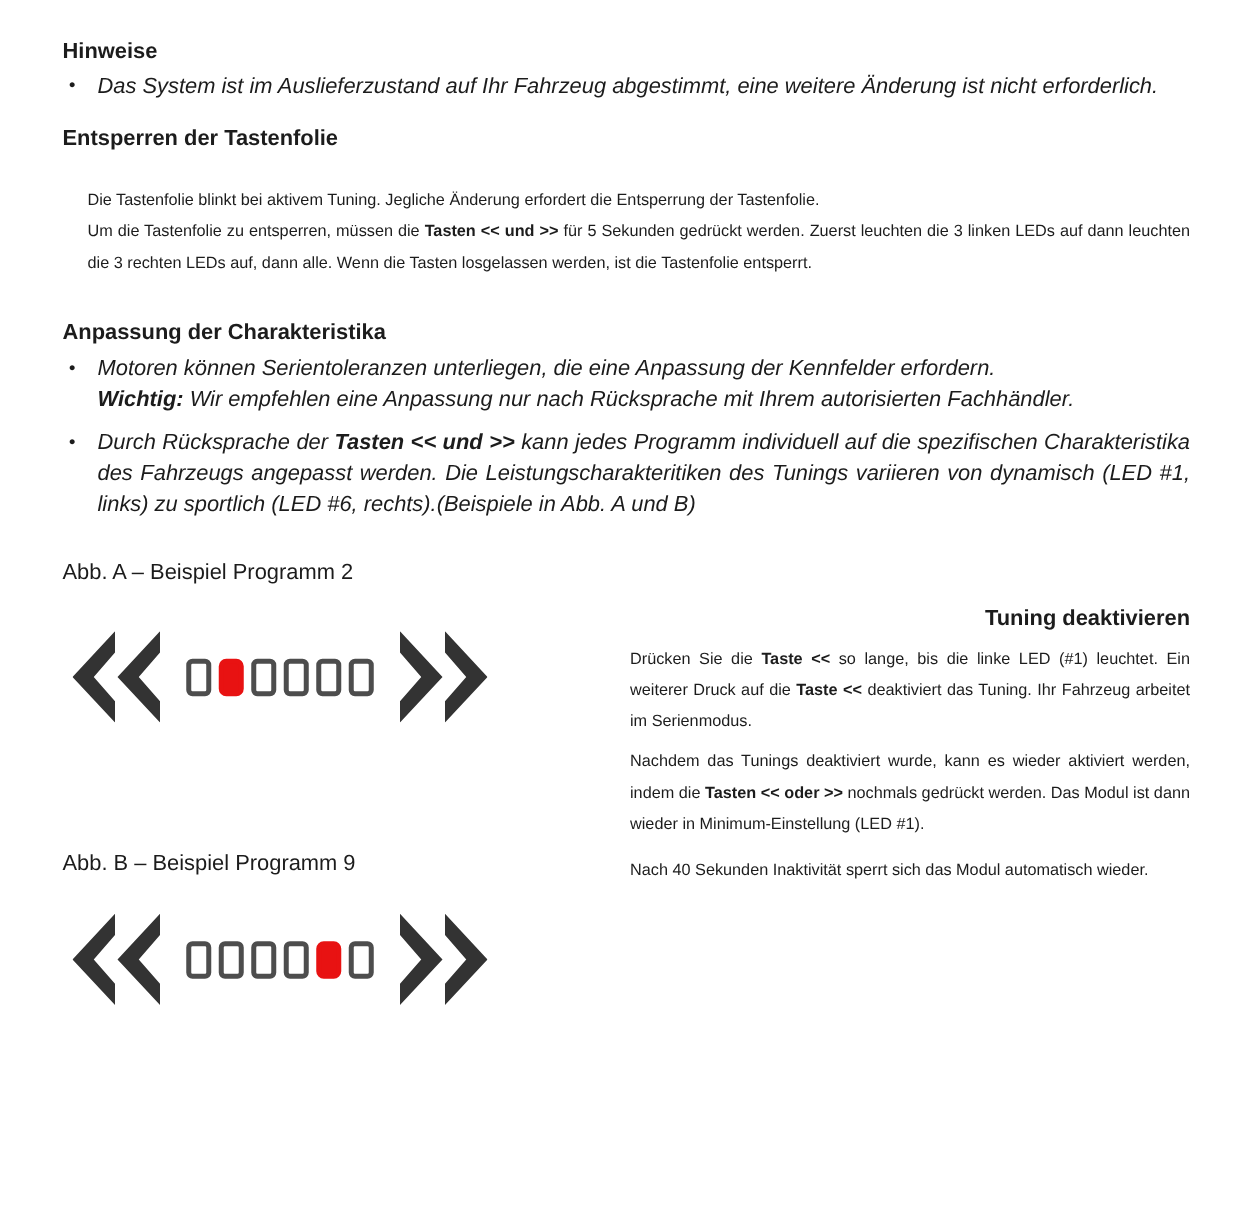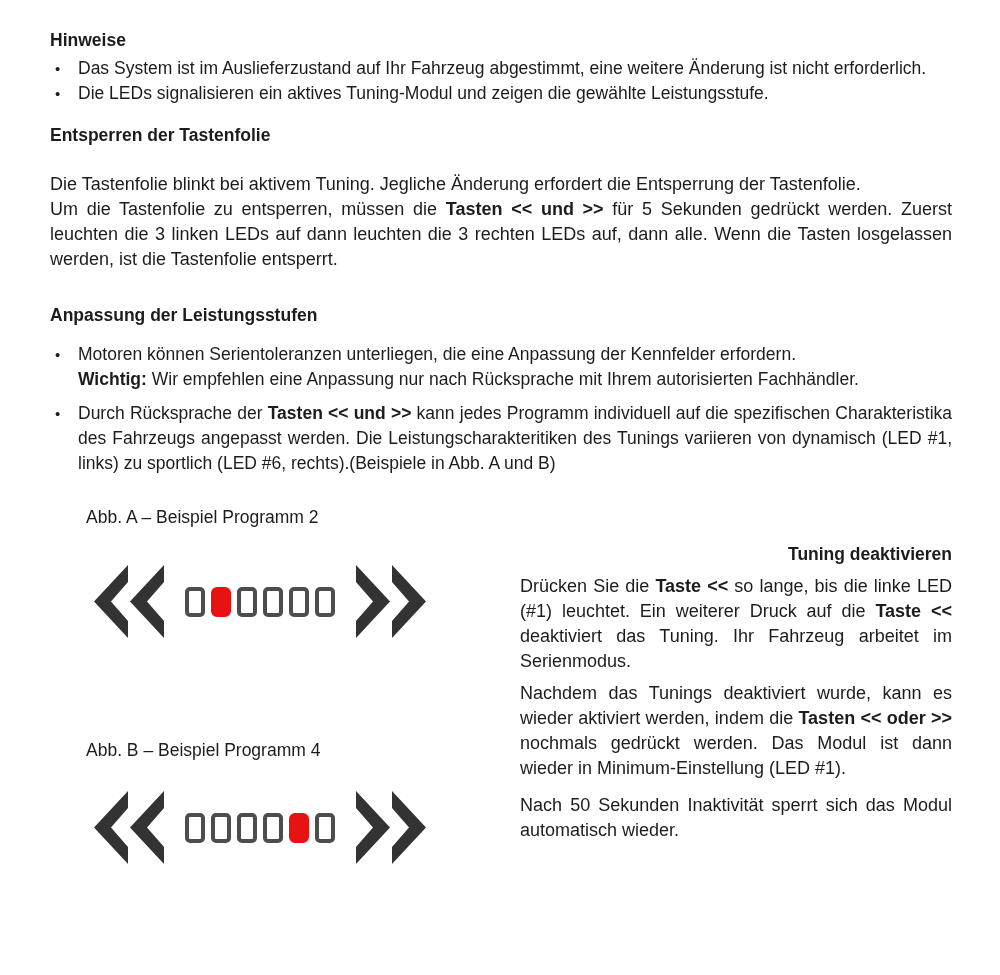--- a/index.html
+++ b/index.html
@@ -19,47 +19,47 @@
   }
   .page {
     width: 1000px; height: 975px;
     padding: 28px 48px 0 50px;
   }
   .doc-h {
     font-size: 17.5px;
     font-weight: bold;
     line-height: 25px;
   }
-  .body-text { font-size: 18px; line-height: 25px; }
+  .body-text { font-size: 13px; line-height: 25px; margin-left: 20px; }
   .just { text-align: justify; }
 
   
-  ul.bullets { list-style: none; margin-top: 3px; }
+  ul.bullets { list-style: none; margin-top: 3px; font-style: italic; }
   ul.bullets li {
     position: relative;
     padding-left: 28px;
     font-size: 17.5px;
     line-height: 25px;
   }
   ul.bullets li::before {
     content: "\2022";
     position: absolute;
     left: 5px; top: 0;
     font-size: 15px;
   }
-  ul.bullets.spaced { margin-top: 14px; }
+  ul.bullets.spaced { margin-top: 4px; }
   ul.bullets.spaced li + li { margin-top: 9px; }
 
   .h-entsperren { margin-top: 17px; }
   .p-entsperren { margin-top: 24px; }
   .h-anpassung { margin-top: 31px; }
 
   
   .columns { margin-top: 29px; display: flex; }
-  .col-left { width: 434px; flex: 0 0 434px; margin-left: 36px; }
+  .col-left { width: 434px; flex: 0 0 434px; }
   .col-right { flex: 1; padding-top: 37px; }
 
   .fig-label { font-size: 17.5px; line-height: 25px; }
   .fig-label.b { margin-top: 100px; }
 
   .figure {
     margin-top: 35px;
     margin-left: 8px;
     height: 73px;
     display: flex;
@@ -93,27 +93,26 @@
   .col-right p.last { margin-top: 12px; }
 </style>
 </head>
 <body>
 
 <div class="page">
 
   <h2 class="doc-h">Hinweise</h2>
   <ul class="bullets">
     <li class="just"><span>Das System ist im Auslieferzustand auf Ihr Fahrzeug abgestimmt, eine weitere Änderung ist nicht erforderlich.</span></li>
-    <li class="just"><span>Die LEDs signalisieren ein aktives Tuning-Modul und zeigen die gewählte Leistungsstufe.</span></li>
   </ul>
 
   <h2 class="doc-h h-entsperren">Entsperren der Tastenfolie</h2>
   <p class="body-text just p-entsperren"><span>Die Tastenfolie blinkt bei aktivem Tuning. Jegliche Änderung erfordert die Entsperrung der Tastenfolie.</span><br><span>Um die Tastenfolie zu entsperren, müssen die </span><b>Tasten &lt;&lt; und &gt;&gt;</b><span> für 5 Sekunden gedrückt werden. Zuerst leuchten die 3 linken LEDs auf dann leuchten die 3 rechten LEDs auf, dann alle. Wenn die Tasten losgelassen werden, ist die Tastenfolie entsperrt.</span></p>
 
-  <h2 class="doc-h h-anpassung">Anpassung der Leistungsstufen</h2>
+  <h2 class="doc-h h-anpassung">Anpassung der Charakteristika</h2>
   <ul class="bullets spaced">
     <li class="just"><span>Motoren können Serientoleranzen unterliegen, die eine Anpassung der Kennfelder erfordern.</span><br><b>Wichtig:</b><span> Wir empfehlen eine Anpassung nur nach Rücksprache mit Ihrem autorisierten Fachhändler.</span></li>
     <li class="just"><span>Durch Rücksprache der </span><b>Tasten &lt;&lt; und &gt;&gt;</b><span> kann jedes Programm individuell auf die spezifischen Charakteristika des Fahrzeugs angepasst werden. Die Leistungscharakteritiken des Tunings variieren von dynamisch (LED #1, links) zu sportlich (LED #6, rechts).(Beispiele in Abb. A und B)</span></li>
   </ul>
 
   <div class="columns">
 
     <div class="col-left">
       <div class="fig-label">Abb. A – Beispiel Programm 2</div>
       <div class="figure fig-a">
@@ -128,21 +127,21 @@
             <div class="led"></div>
             <div class="led"></div>
             <div class="led"></div>
           </div>
         <svg class="chev right" viewBox="0 0 70 73" aria-hidden="true">
           <polygon points="34,0 0,36.5 34,73 34,56 17,36.5 34,17"></polygon>
           <polygon points="70,0 36,36.5 70,73 70,56 53,36.5 70,17"></polygon>
         </svg>
       </div>
 
-      <div class="fig-label b">Abb. B – Beispiel Programm 4</div>
+      <div class="fig-label b">Abb. B – Beispiel Programm 9</div>
       <div class="figure fig-b">
         <svg class="chev left" viewBox="0 0 70 73" aria-hidden="true">
           <polygon points="34,0 0,36.5 34,73 34,56 17,36.5 34,17"></polygon>
           <polygon points="70,0 36,36.5 70,73 70,56 53,36.5 70,17"></polygon>
         </svg>
         <div class="led-row">
             <div class="led"></div>
             <div class="led"></div>
             <div class="led"></div>
             <div class="led"></div>
@@ -154,17 +153,17 @@
           <polygon points="70,0 36,36.5 70,73 70,56 53,36.5 70,17"></polygon>
         </svg>
       </div>
     </div>
 
     <div class="col-right">
       <h2 class="doc-h first">Tuning deaktivieren</h2>
       <p class="body-text just"><span>Drücken Sie die </span><b>Taste &lt;&lt;</b><span> so lange, bis die linke LED (#1) leuchtet. Ein weiterer Druck auf die </span><b>Taste &lt;&lt;</b><span> deaktiviert das Tuning. Ihr Fahrzeug arbeitet im Serienmodus.</span></p>
 
       <p class="body-text just"><span>Nachdem das Tunings deaktiviert wurde, kann es wieder aktiviert werden, indem die </span><b>Tasten &lt;&lt; oder &gt;&gt;</b><span> nochmals gedrückt werden. Das Modul ist dann wieder in Minimum-Einstellung (LED #1).</span></p>
-      <p class="body-text just last"><span>Nach 50 Sekunden Inaktivität sperrt sich das Modul automatisch wieder.</span></p>
+      <p class="body-text just last"><span>Nach 40 Sekunden Inaktivität sperrt sich das Modul automatisch wieder.</span></p>
     </div>
 
   </div>
 </div>
 
 </body></html>

